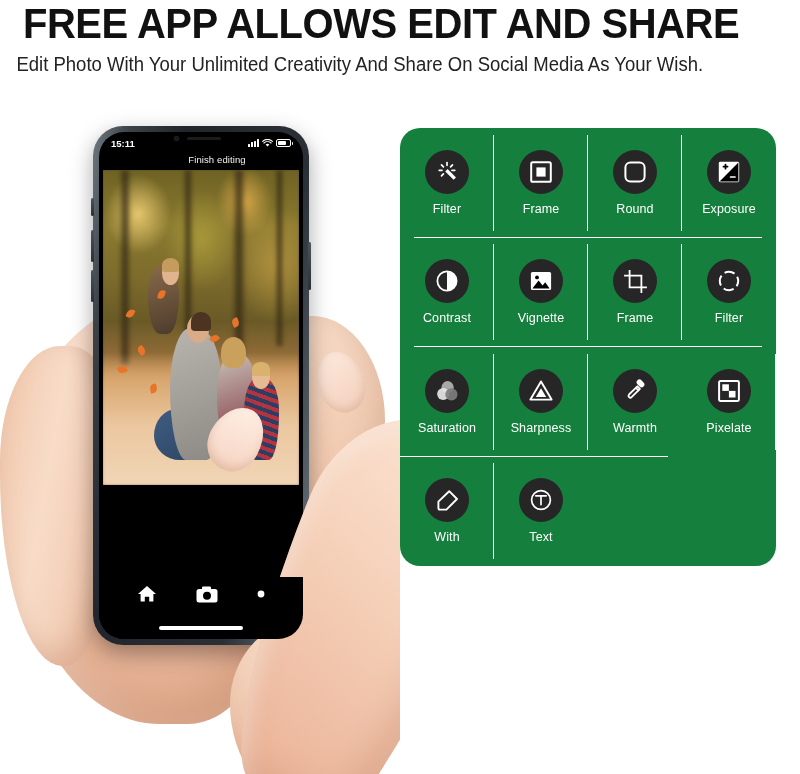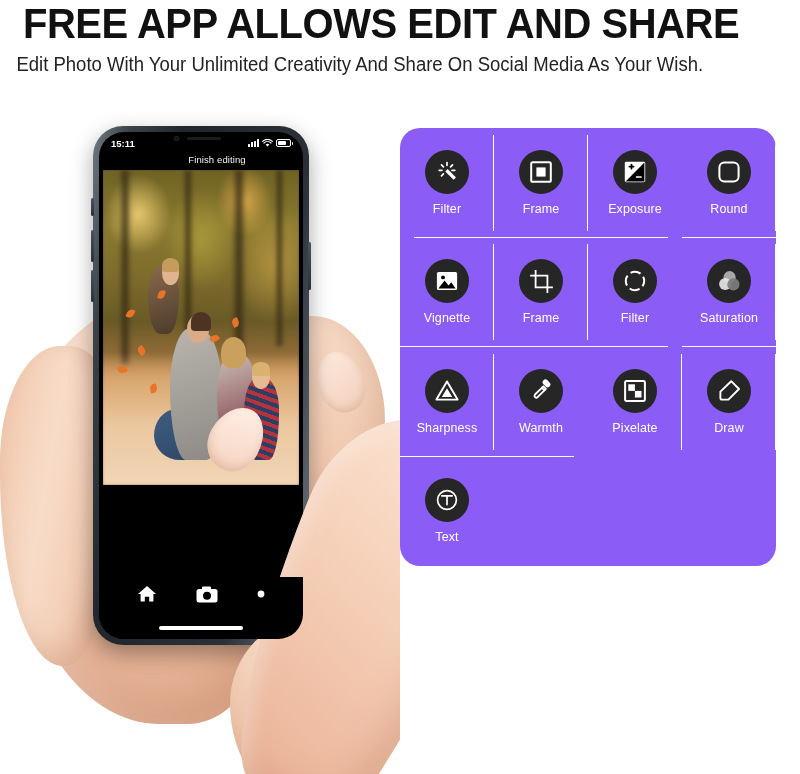--- a/index.html
+++ b/index.html
@@ -396,21 +396,21 @@
   #btn-voldn  { left: -2px; top: 144px; width: 3px; height: 32px; }
   #btn-power  { right: -2px; top: 116px; width: 3px; height: 48px; }
 
   
   #tool-panel {
     position: absolute;
     left: 400px;
     top: 128px;
     width: 376px;
     height: 438px;
-    background: #8b5cf6;
+    background: #15803d;
     border-radius: 20px;
     overflow: hidden;
   }
   #tool-grid {
     display: grid;
     grid-template-columns: repeat(4, 1fr);
     grid-template-rows: repeat(4, 1fr);
     width: 100%;
     height: 100%;
   }
@@ -590,44 +590,53 @@
     <div class="tool-cell has-vsep has-hsep">
       <span class="tool-bubble">
         <svg width="22" height="22" viewBox="0 0 22 22">
           <rect x="1.2" y="1.2" width="19.6" height="19.6" rx="1.6" fill="none" stroke="#fff" stroke-width="2"></rect>
           <rect x="6.4" y="6.4" width="9.2" height="9.2" fill="#fff"></rect>
         </svg>
       </span>
       <span class="tool-label">Frame</span>
     </div>
 
+    <div class="tool-cell has-vsep has-hsep">
+      <span class="tool-bubble">
+        <svg width="22" height="22" viewBox="0 0 22 22">
+          <rect x="1.4" y="1.4" width="19.2" height="19.2" rx="5" fill="none" stroke="#fff" stroke-width="2"></rect>
+        </svg>
+      </span>
+      <span class="tool-label">Round</span>
+    </div>
+
     <div class="tool-cell has-hsep hsep-inset-right">
       <span class="tool-bubble">
         <svg width="22" height="22" viewBox="0 0 22 22">
           <rect x="0.8" y="0.8" width="20.4" height="20.4" rx="1.4" fill="#fff"></rect>
           <path d="M1.6 20.4 L20.4 1.6 L20.4 20.4 Z" fill="#000"></path>
           <g stroke="#000" stroke-width="1.7" stroke-linecap="round">
             <line x1="5.4" y1="5.6" x2="9.6" y2="5.6"></line>
             <line x1="7.5" y1="3.5" x2="7.5" y2="7.7"></line>
           </g>
           <line x1="12.6" y1="16" x2="17" y2="16" stroke="#fff" stroke-width="1.7" stroke-linecap="round"></line>
         </svg>
       </span>
       <span class="tool-label">Exposure</span>
     </div>
 
-    <div class="tool-cell has-vsep has-hsep">
+    <div class="tool-cell has-vsep has-hsep hsep-inset-left">
       <span class="tool-bubble">
         <svg width="22" height="22" viewBox="0 0 22 22">
-          <rect x="1.4" y="1.4" width="19.2" height="19.2" rx="5" fill="none" stroke="#fff" stroke-width="2"></rect>
-        </svg>
-      </span>
-      <span class="tool-label">Round</span>
-    </div>
-
+          <circle cx="11" cy="11" r="9.6" fill="none" stroke="#fff" stroke-width="1.8"></circle>
+          <path d="M11 1.4 A9.6 9.6 0 0 1 11 20.6 Z" fill="#fff"></path>
+        </svg>
+      </span>
+      <span class="tool-label">Contrast</span>
+    </div>
 
     <div class="tool-cell has-vsep has-hsep">
       <span class="tool-bubble">
         <svg width="22" height="20" viewBox="0 0 22 20">
           <rect x="0.9" y="0.9" width="20.2" height="18.2" rx="1.6" fill="#fff"></rect>
           <circle cx="7" cy="6.4" r="1.9" fill="#000"></circle>
           <path d="M2.4 17.6 L8.6 9.4 L12.6 14.4 L15.2 11.2 L19.6 17.6 Z" fill="#000"></path>
         </svg>
       </span>
       <span class="tool-label">Vignette</span>
@@ -697,21 +706,21 @@
       </span>
       <span class="tool-label">Pixelate</span>
     </div>
 
     <div class="tool-cell has-vsep">
       <span class="tool-bubble">
         <svg width="23" height="23" viewBox="0 0 23 23">
           <path d="M13.2 2.2 L21 10 L10.4 20.6 L4.0 20.6 a1.6 1.6 0 0 1 -1.6 -1.6 L2.4 12.6 Z" fill="none" stroke="#fff" stroke-width="1.9" stroke-linejoin="round"></path>
         </svg>
       </span>
-      <span class="tool-label">Draw</span>
+      <span class="tool-label">With</span>
     </div>
 
 
     <div class="tool-cell">
       <span class="tool-bubble">
         <svg width="22" height="22" viewBox="0 0 22 22">
           <circle cx="11" cy="11" r="9.4" fill="none" stroke="#fff" stroke-width="1.7"></circle>
           <g stroke="#fff" stroke-width="1.7" stroke-linecap="round">
             <line x1="5.8" y1="6.8" x2="16.2" y2="6.8"></line>
             <line x1="11" y1="6.8" x2="11" y2="15.6"></line>

